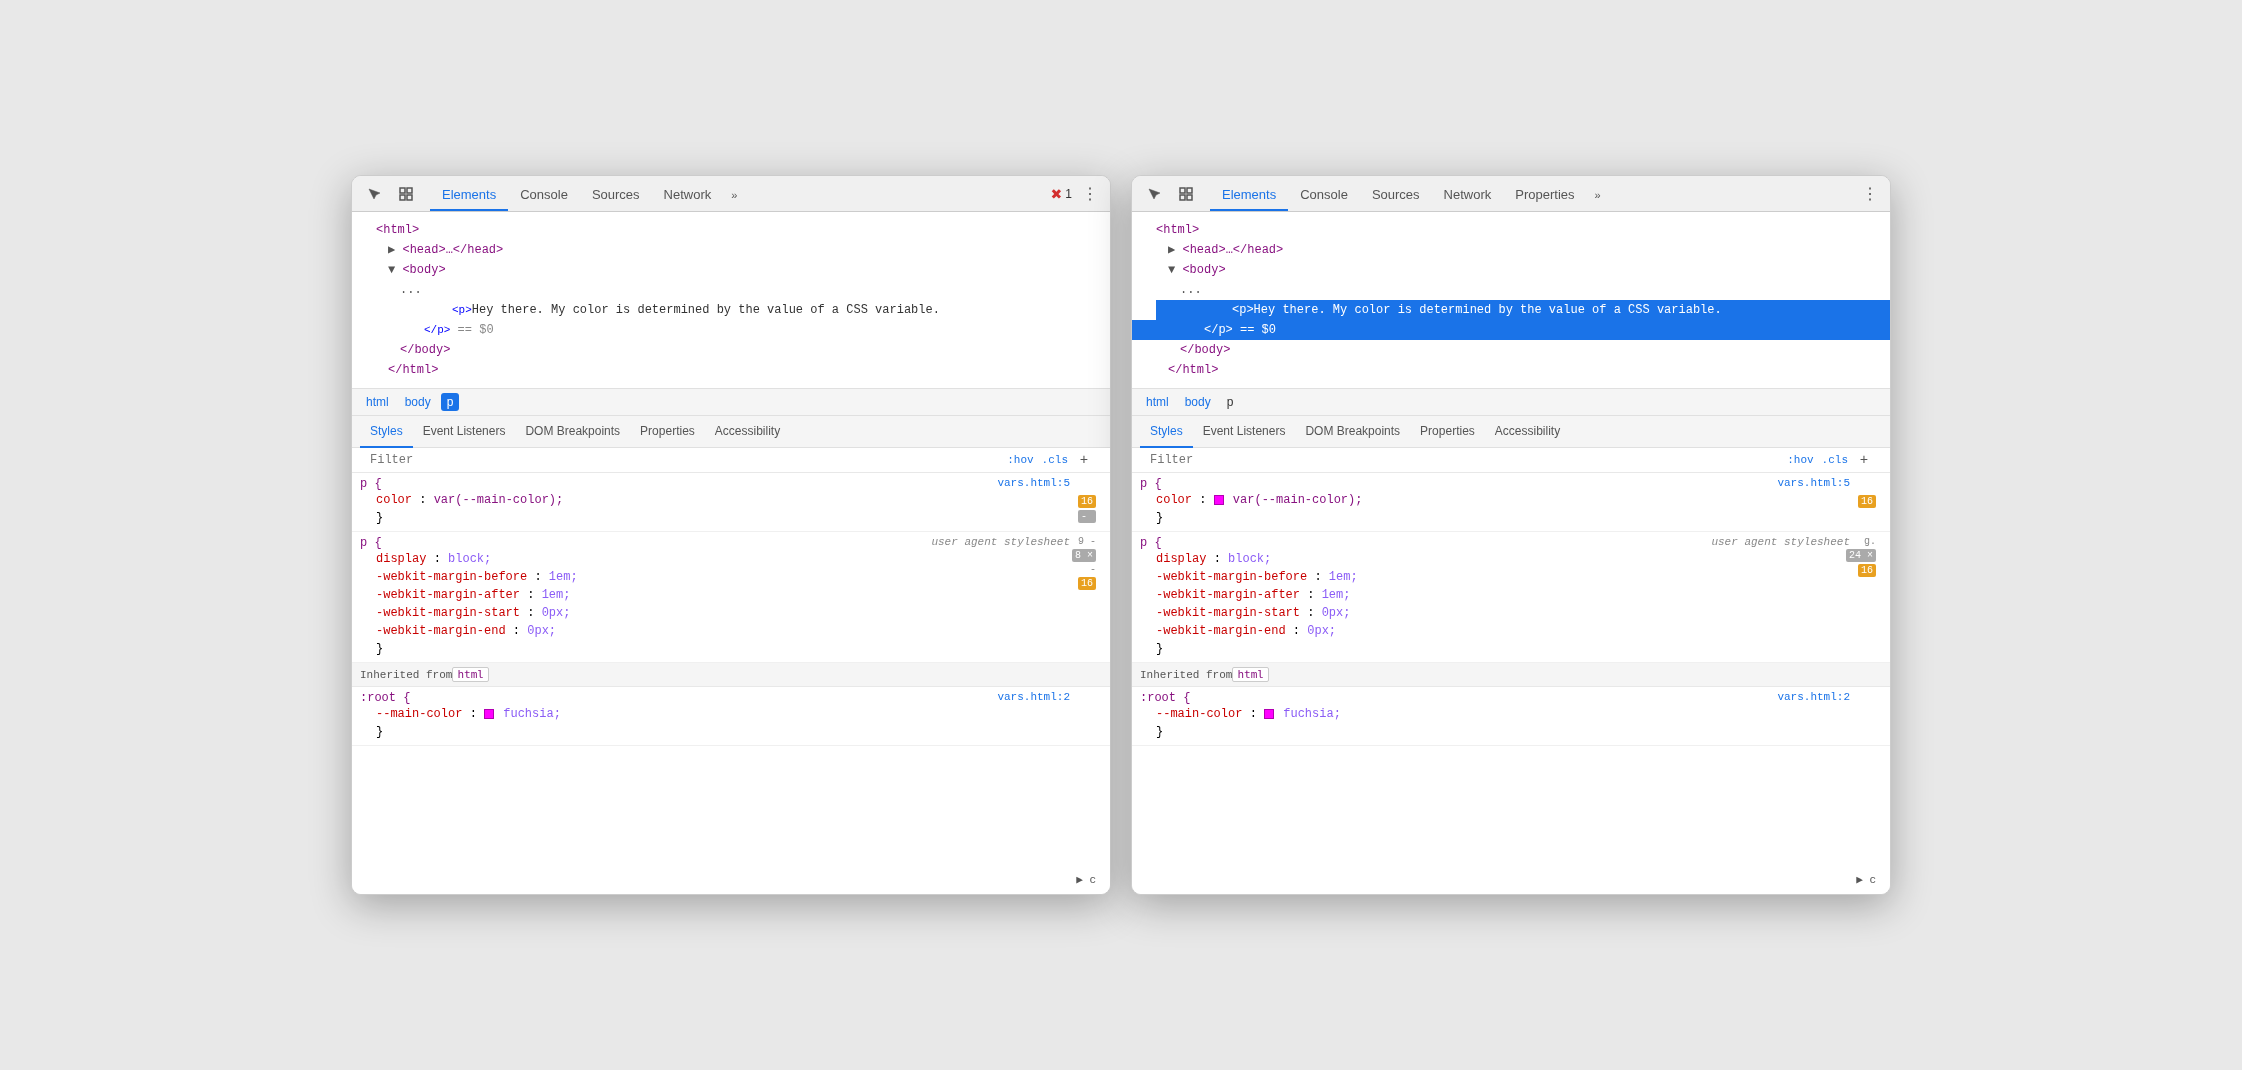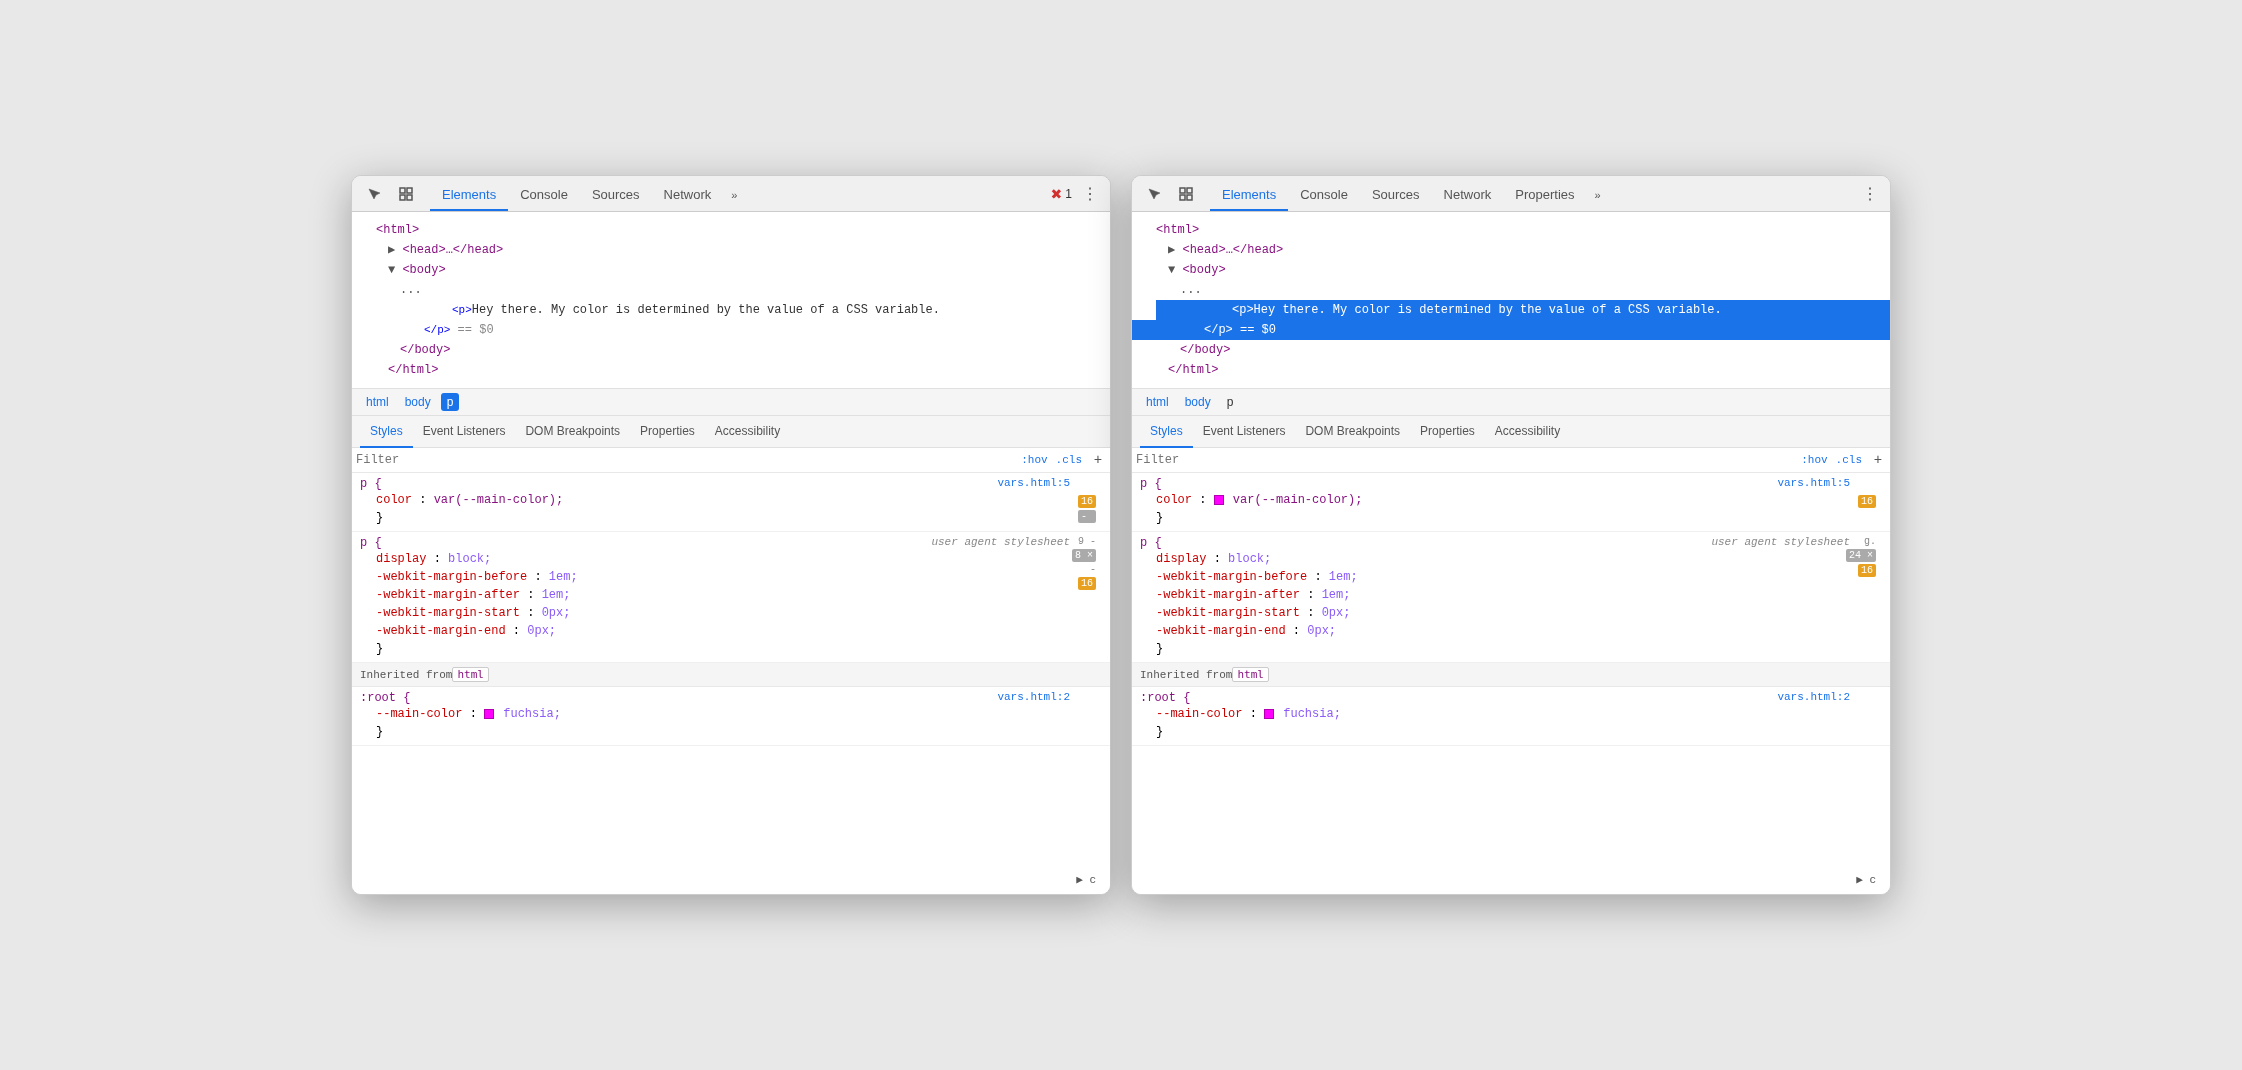--- a/index.html
+++ b/index.html
@@ -241,21 +241,21 @@
       flex: 1;
       overflow: auto;
       font-family: 'Menlo', 'Monaco', 'Courier New', monospace;
       font-size: 12px;
       position: relative;
     }
 
     .filter-bar {
       display: flex;
       align-items: center;
-      padding: 4px 4px;
+      padding: 4px 18px;
       border-bottom: 1px solid #e8e8e8;
       gap: 8px;
     }
 
     .filter-input {
       flex: 1;
       border: none;
       outline: none;
       font-size: 12px;
       color: #333;

